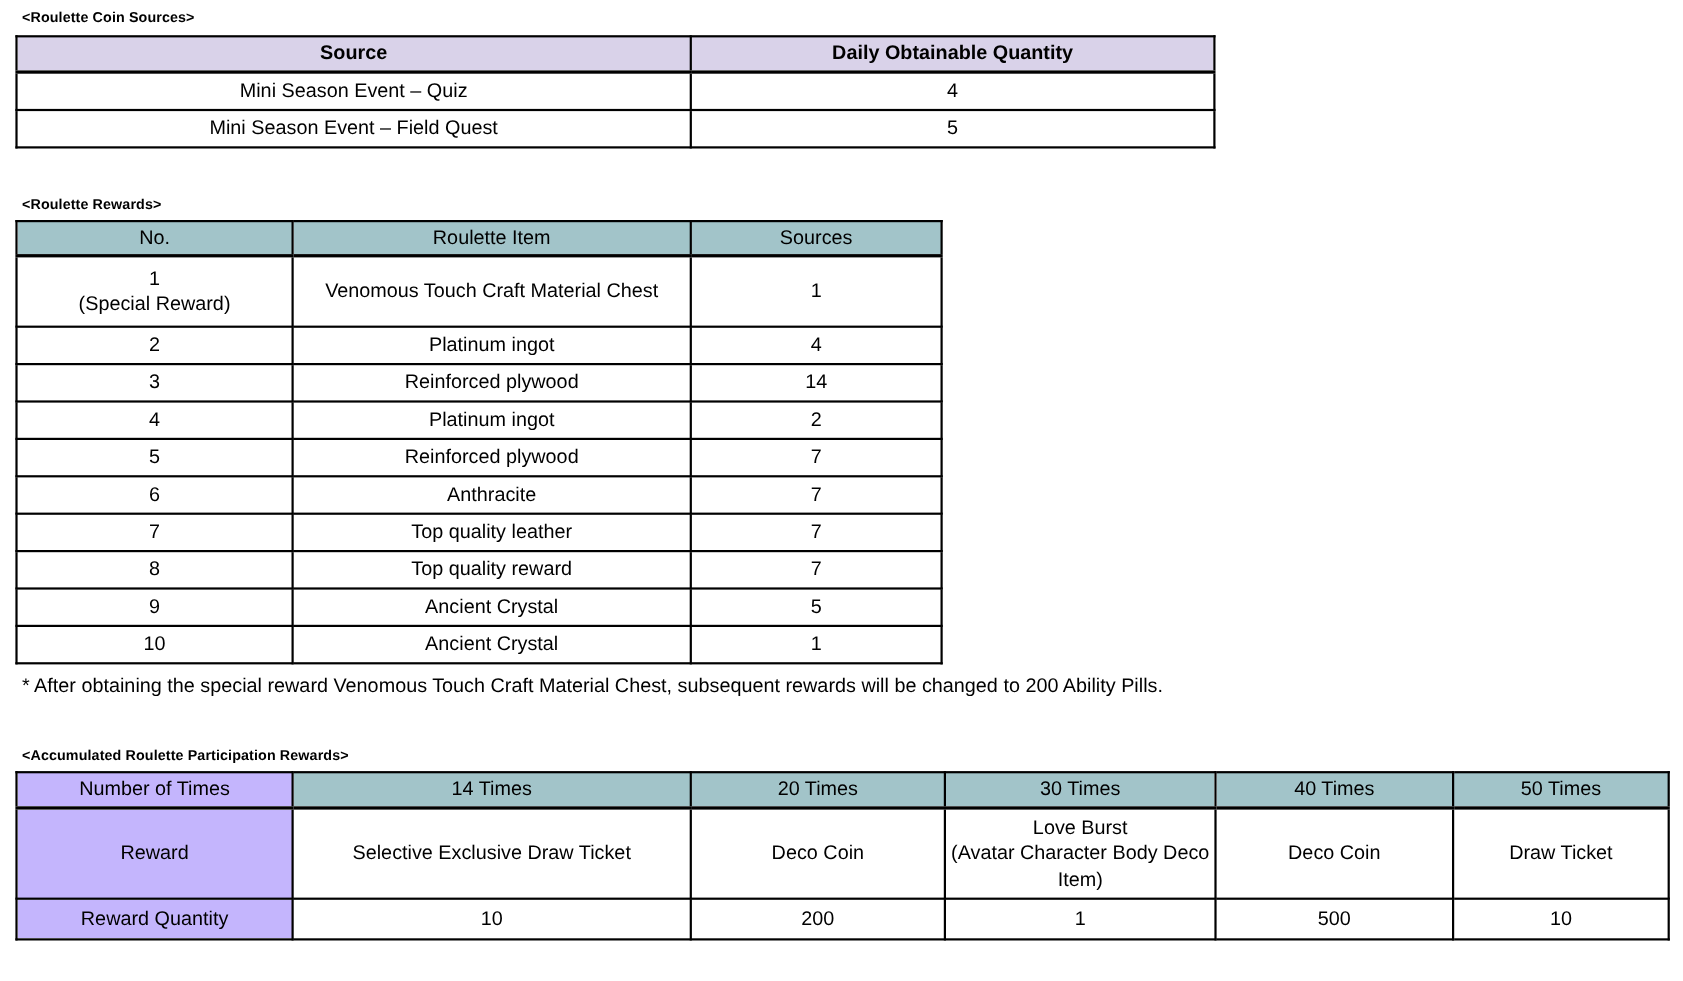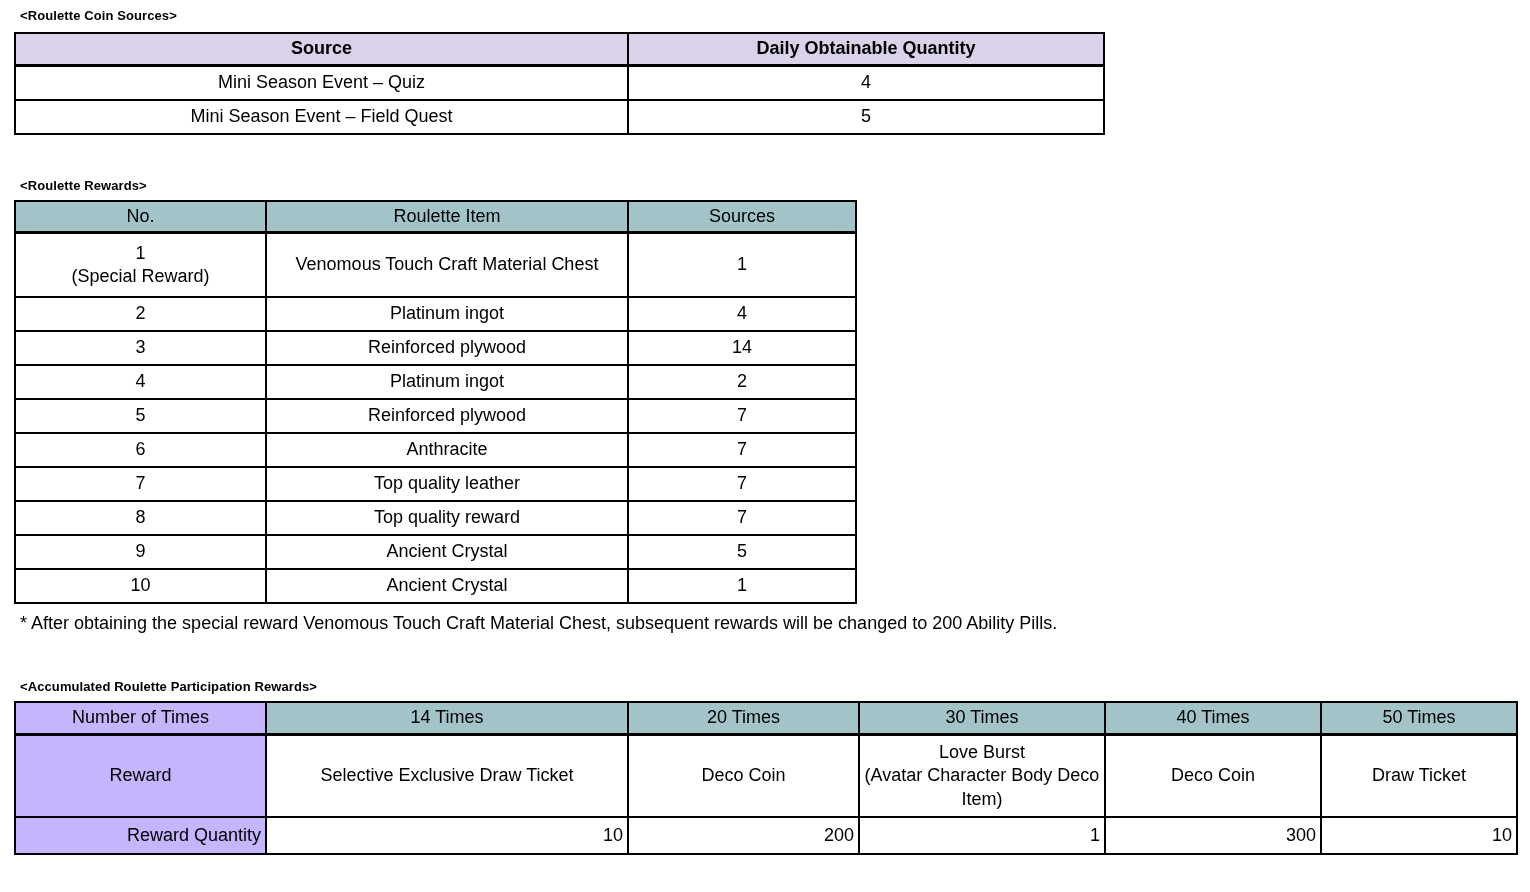--- a/index.html
+++ b/index.html
@@ -67,21 +67,21 @@
   
   .t3 { margin-top: 7px; width: 1502px; }
   .t3 .hdr-row td {
     background: #A2C4C9;
     height: 30px;
   }
   .t3 td.row-label {
     background: #c4b5fd;
   }
   .t3 .reward-row td { height: 80px; }
-  .t3 .qty-row td { height: 35px; text-align: right; }
+  .t3 .qty-row td { height: 35px; }
 
   .spacer-43 { height: 43px; }
   .spacer-45 { height: 45px; }
 </style>
 </head>
 <body>
 
 <div class="page">
 
   <div class="section-title">&lt;Roulette Coin Sources&gt;</div>
@@ -222,19 +222,19 @@
       <td>
         <div>Draw Ticket</div>
         <div></div>
       </td>
     </tr>
     <tr class="qty-row">
       <td class="row-label">Reward Quantity</td>
       <td>10</td>
       <td>200</td>
       <td>1</td>
-      <td>300</td>
+      <td>500</td>
       <td>10</td>
     </tr>
   </tbody>
     </table>
 
 </div>
 
 </body></html>

